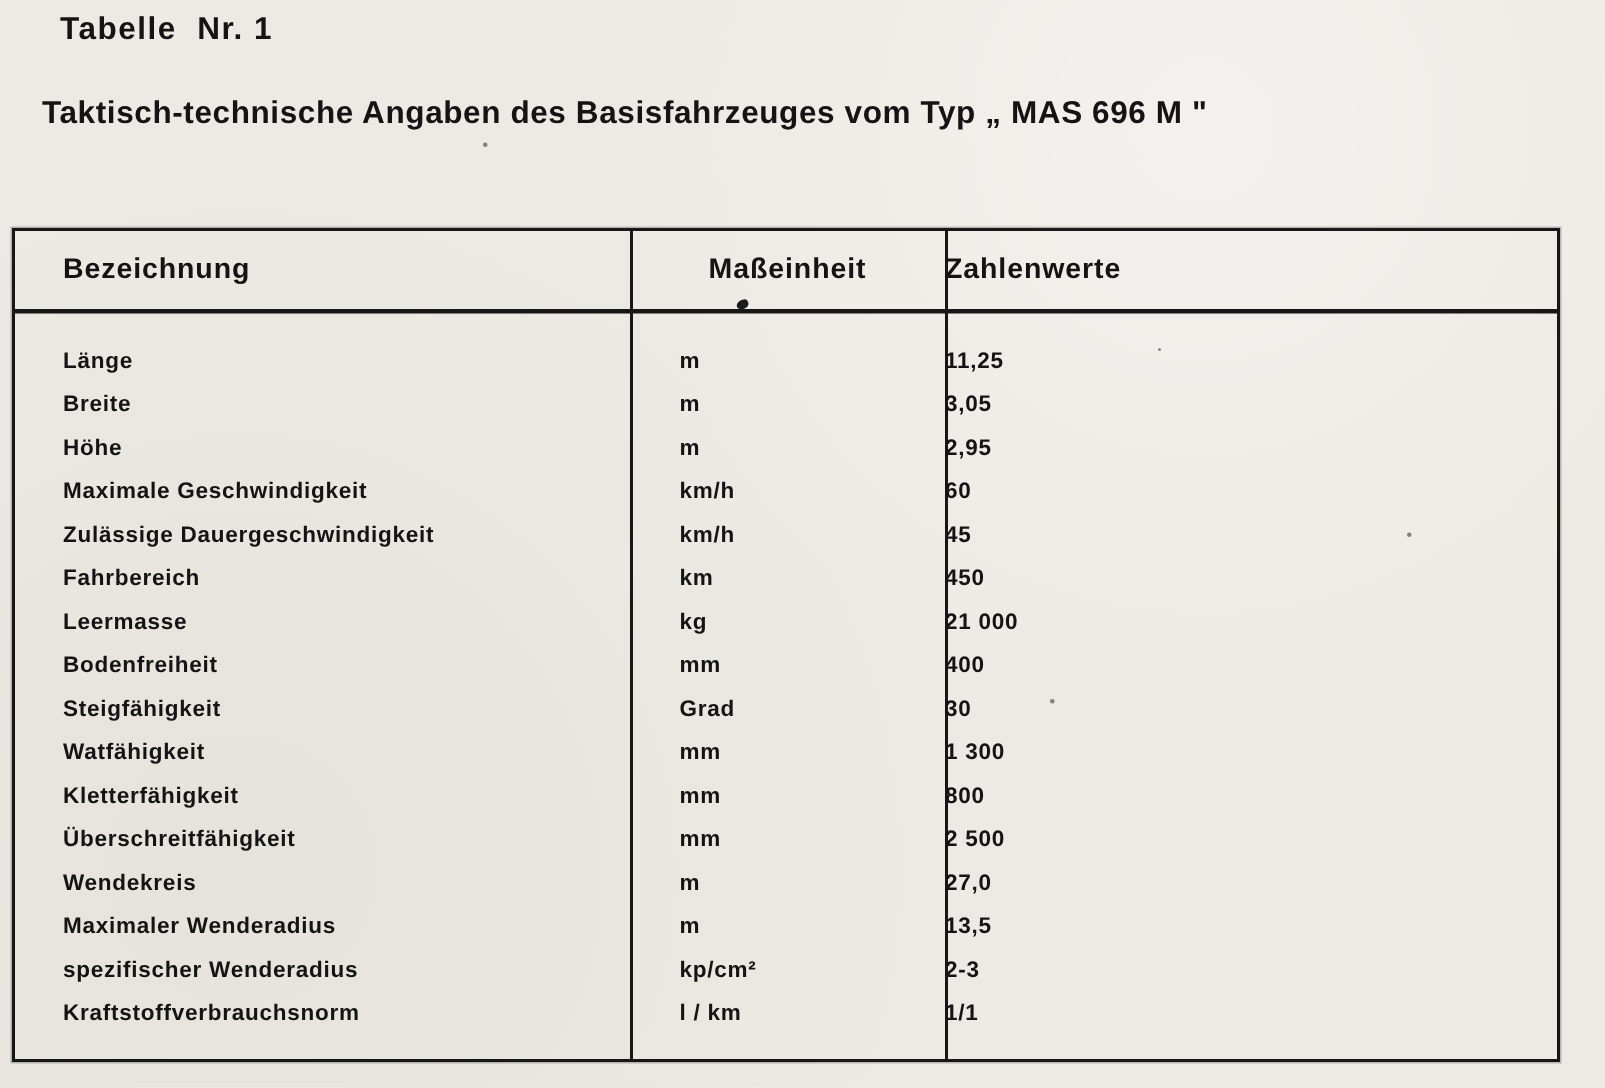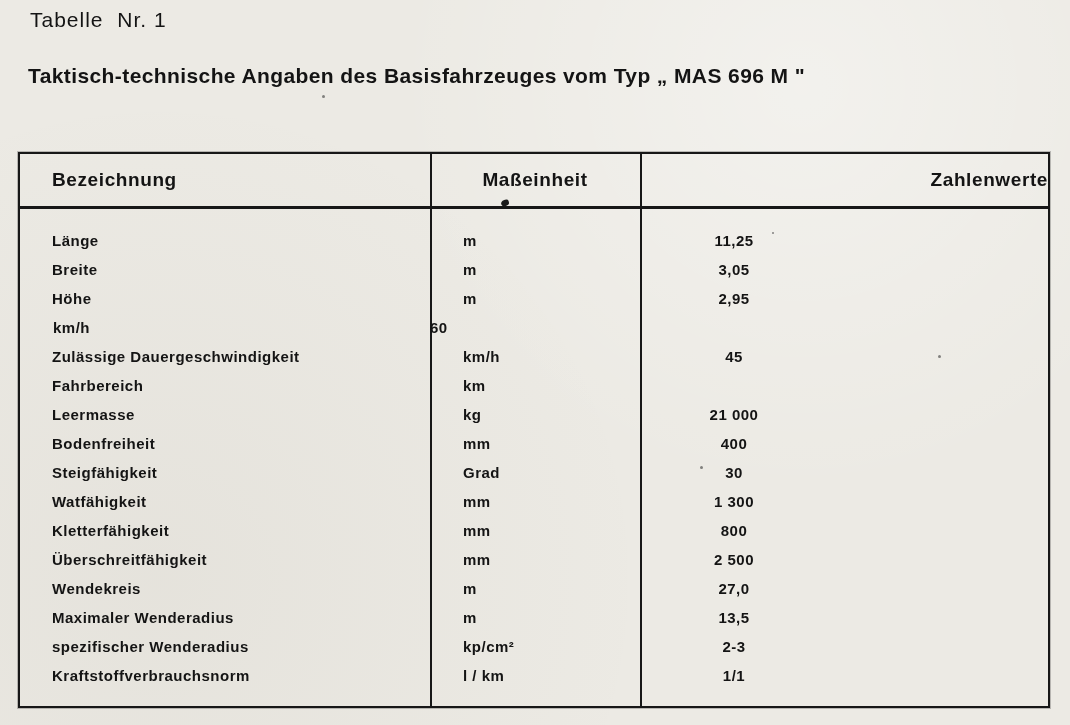--- a/index.html
+++ b/index.html
@@ -16,40 +16,40 @@
     position: relative;
     width: 1070px;
     height: 725px;
     background:
       radial-gradient(circle at 75% 12%, rgba(255,255,255,0.35), rgba(255,255,255,0) 40%),
       radial-gradient(circle at 15% 80%, rgba(120,110,90,0.06), rgba(120,110,90,0) 45%),
       #eceae4;
   }
   .table-label {
     position: absolute;
-    left: 30px;
+    left: 40px;
     top: 8px;
     font-size: 21px;
-    font-weight: 400;
+    font-weight: 700;
     letter-spacing: 1px;
     white-space: pre;
     text-align: center;
   }
   .doc-title {
     position: absolute;
     left: 28px;
     top: 64px;
     font-size: 21px;
     font-weight: 700;
     letter-spacing: 0.4px;
     white-space: pre;
   }
   .spec-table {
     position: absolute;
-    left: 18px;
+    left: 8px;
     top: 152px;
     width: 1028px;
     height: 552px;
     border: 2px solid #171717;
     box-shadow: 0 0 0 1px rgba(23,23,23,0.25);
   }
   .vline {
     position: absolute;
     top: 0;
     bottom: 0;
@@ -74,41 +74,41 @@
     height: 52px;
     display: grid;
     grid-template-columns: 410px 210px auto;
     align-items: center;
     font-size: 19px;
     font-weight: 700;
     letter-spacing: 0.6px;
   }
   .th.name { padding-left: 32px; }
   .th.unit { text-align: center; }
-  .th.value { text-align: right; }
+  .th.value { text-align: left; }
   .tbody {
     position: absolute;
     left: 0;
     right: 0;
     top: 55px;
     bottom: 0;
     padding-top: 17px;
   }
   .tr {
     display: grid;
     grid-template-columns: 410px 210px auto;
     height: 29px;
     line-height: 29px;
     font-size: 15px;
     font-weight: 700;
     letter-spacing: 0.5px;
   }
   .td.name { padding-left: 32px; white-space: pre; }
   .td.unit { padding-left: 33px; white-space: pre; }
-  .td.value { text-align: center; padding-right: 220px; white-space: pre; }
+  .td.value { text-align: left; padding-right: 220px; white-space: pre; }
   .ink-blot {
     position: absolute;
     left: 481px;
     top: 46px;
     width: 8px;
     height: 6px;
     background: #1b1b1b;
     border-radius: 60% 40% 50% 50%;
     transform: rotate(-20deg);
   }
@@ -144,31 +144,33 @@
         <div class="td name">Breite</div>
         <div class="td unit">m</div>
         <div class="td value">3,05</div>
       </div>
       <div class="tr">
         <div class="td name">Höhe</div>
         <div class="td unit">m</div>
         <div class="td value">2,95</div>
       </div>
       <div class="tr">
+        <div class="td name">Maximale Geschwindigkeit</div>
         <div class="td unit">km/h</div>
         <div class="td value">60</div>
       </div>
       <div class="tr">
         <div class="td name">Zulässige Dauergeschwindigkeit</div>
         <div class="td unit">km/h</div>
         <div class="td value">45</div>
       </div>
       <div class="tr">
         <div class="td name">Fahrbereich</div>
         <div class="td unit">km</div>
+        <div class="td value">450</div>
       </div>
       <div class="tr">
         <div class="td name">Leermasse</div>
         <div class="td unit">kg</div>
         <div class="td value">21 000</div>
       </div>
       <div class="tr">
         <div class="td name">Bodenfreiheit</div>
         <div class="td unit">mm</div>
         <div class="td value">400</div>

